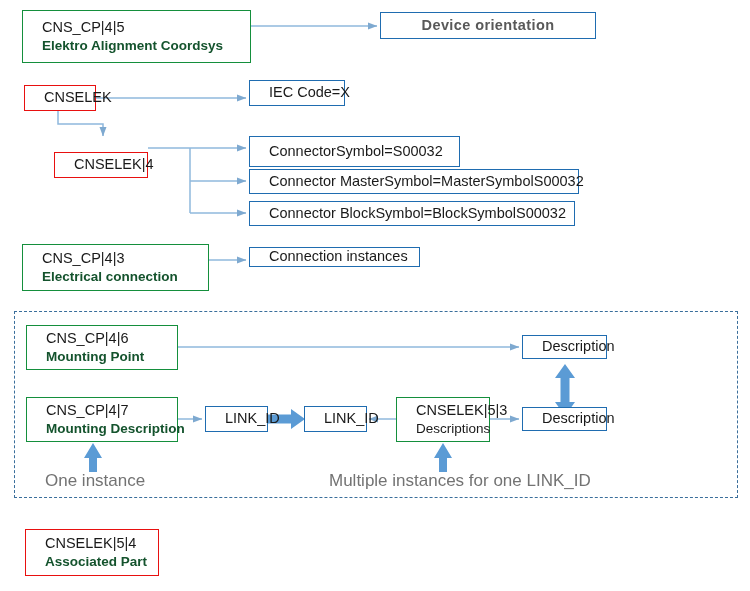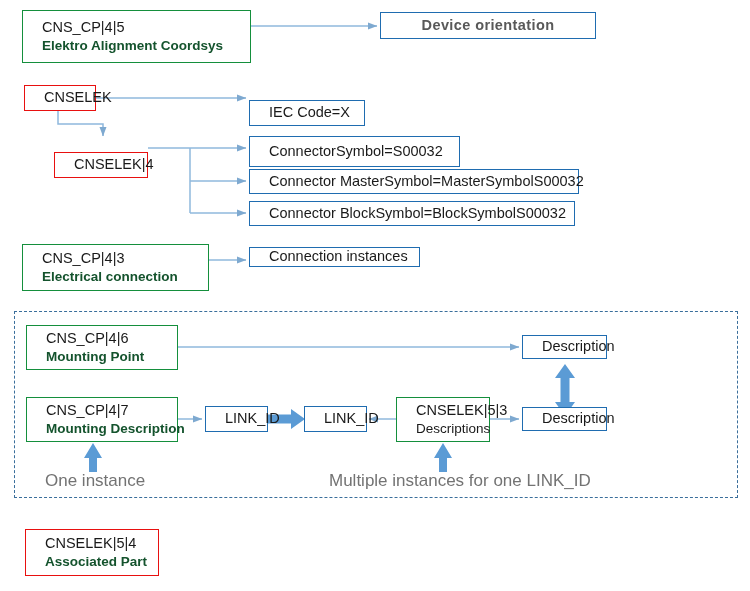--- a/index.html
+++ b/index.html
@@ -145,21 +145,21 @@
   </div>
 
   <div class="node blue-box gray-text" style="left:380px; top:12px; width:216px; height:27px;align-items:center;">
     <span class="code">Device orientation</span>
   </div>
 
   <div class="node red-box" style="left:24px; top:85px; width:72px; height:26px;">
     <span class="code">CNSELEK</span>
   </div>
 
-  <div class="node blue-box" style="left:249px; top:100px; width:116px; height:26px;">
+  <div class="node blue-box" style="left:249px; top:80px; width:96px; height:26px;">
     <span class="code">IEC Code=X</span>
   </div>
 
   <div class="node red-box" style="left:54px; top:136px; width:94px; height:26px;margin-top:16px;">
     <span class="code">CNSELEK|4</span>
   </div>
 
   <div class="node blue-box" style="left:249px; top:136px; width:211px; height:31px;">
     <span class="code">ConnectorSymbol=S00032</span>
   </div>

